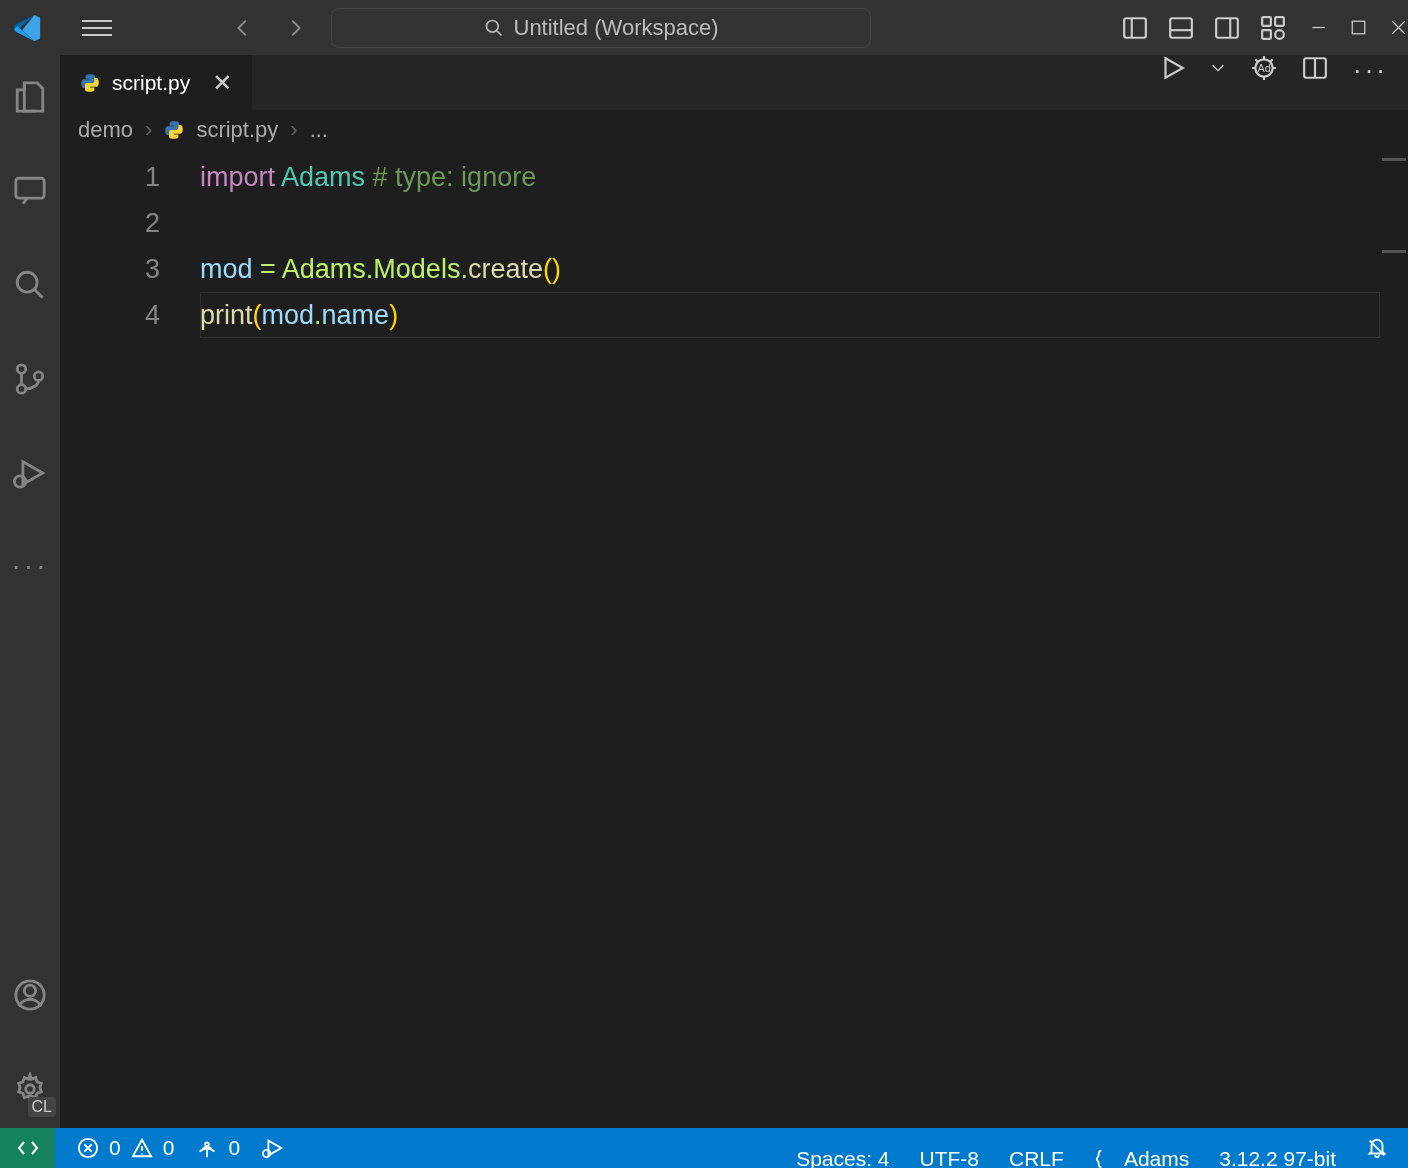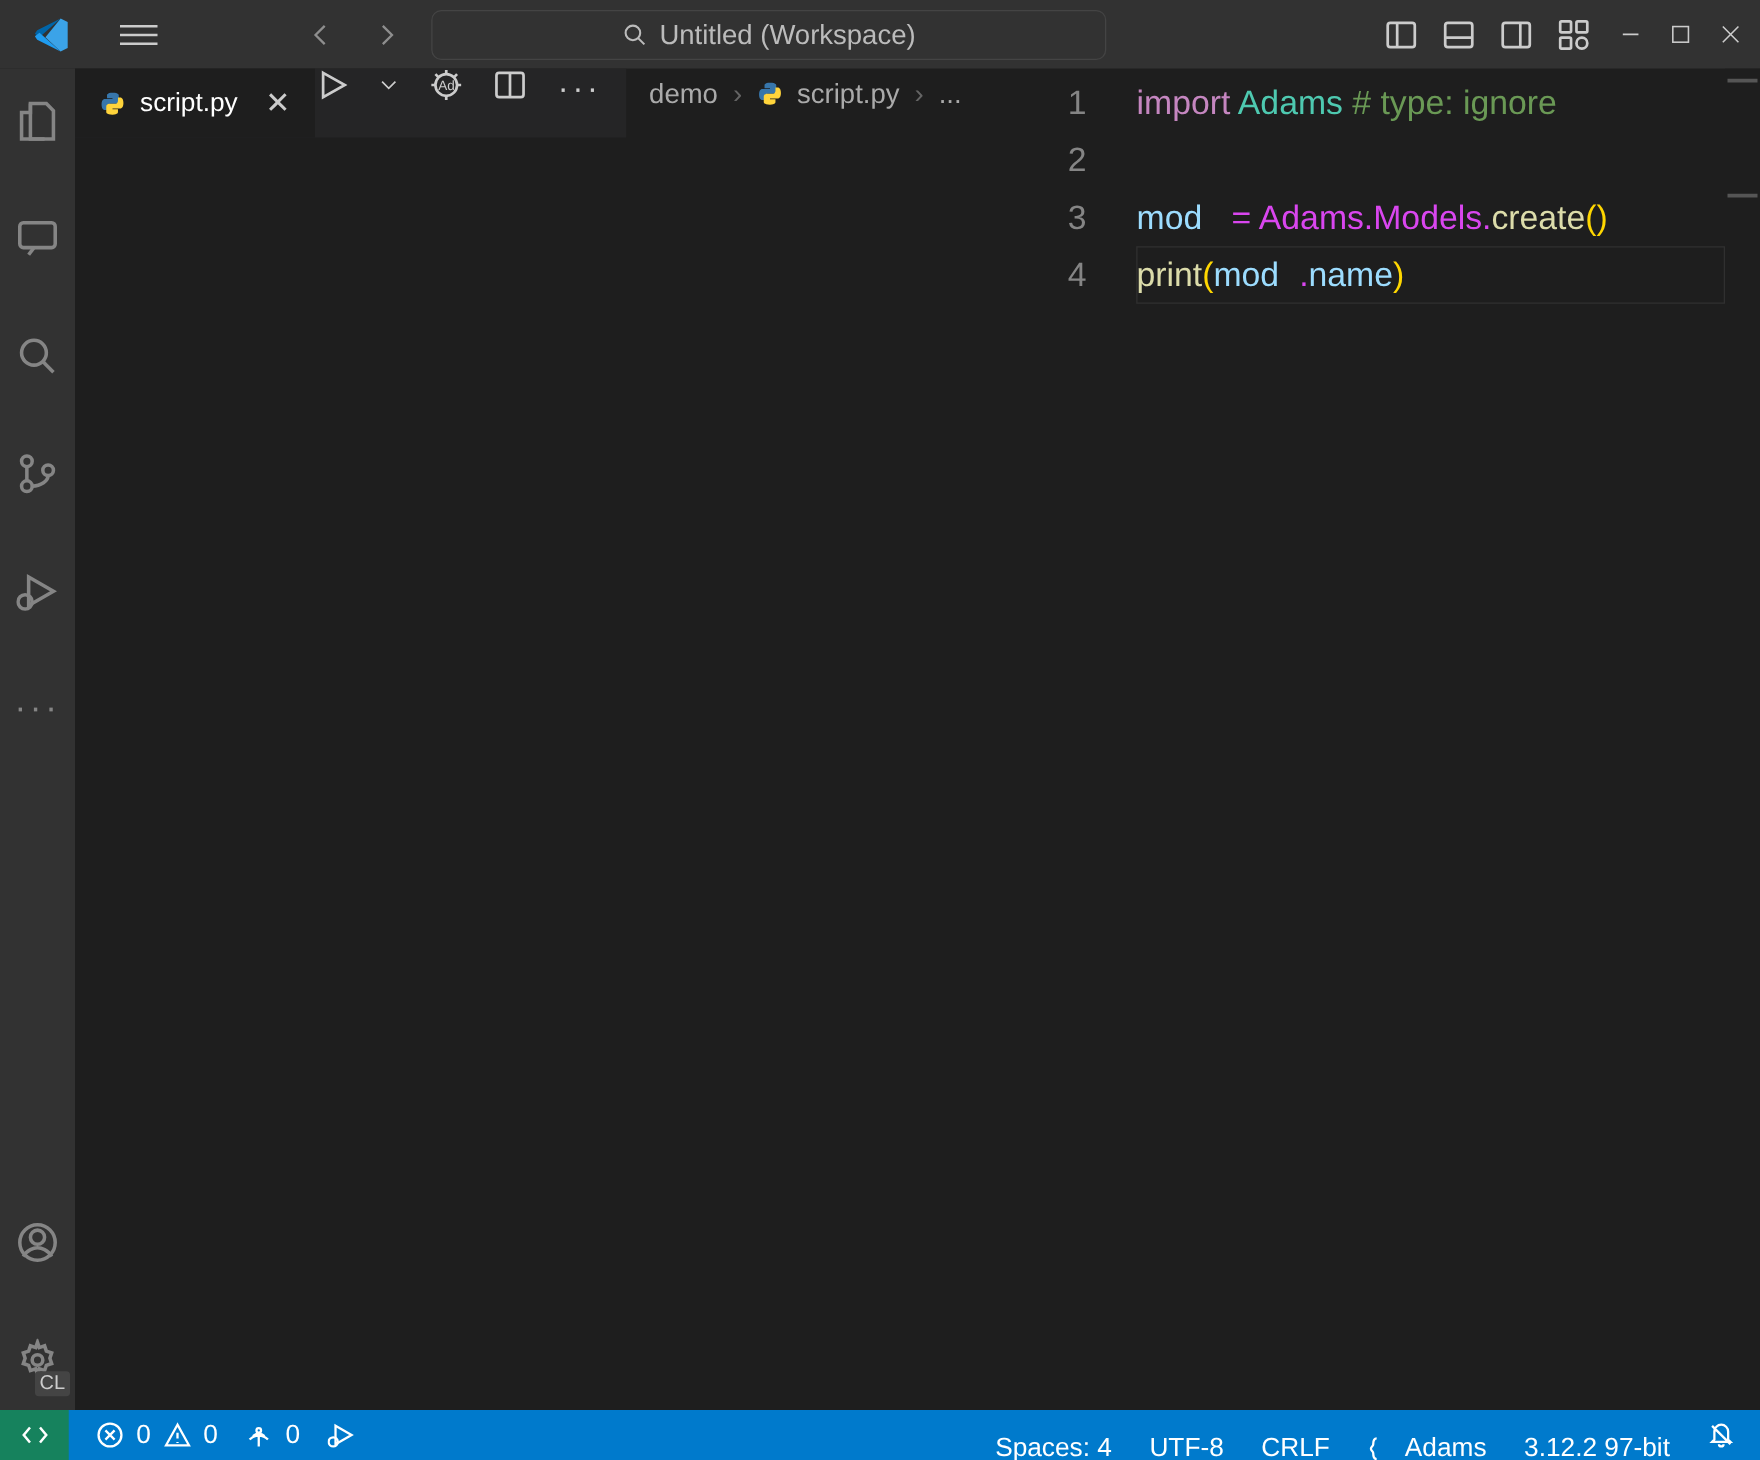--- a/index.html
+++ b/index.html
@@ -1,54 +1,54 @@
 <!DOCTYPE html>
 <html><head>
 <meta charset="utf-8">
 <style>
 * { margin:0; padding:0; box-sizing:border-box; font-family:"Segoe UI",Arial,sans-serif; }
 body { background:#1e1e1e; color:#ccc; width:1408px; height:1168px; overflow:hidden; }
-.titlebar { height:55px; background:#323232; display:flex; align-items:center; padding:0 16px; }
+.titlebar { height:55px; background:#323232; display:flex; align-items:center; padding:0 2px; }
 .titlebar .vs-logo { width:30px; height:30px; margin-left:10px; }
 .titlebar .menu-btn { margin-left:40px; width:30px; height:30px; display:flex; flex-direction:column; justify-content:center; gap:5px; cursor:pointer;}
 .titlebar .menu-btn span { height:2px; background:#ccc; width:100%; }
 .titlebar .nav-arrows { display:flex; gap:30px; margin-left:120px; }
 .titlebar .nav-arrows svg { width:22px; height:22px; opacity:.6; }
 .titlebar .search-box { flex:0 0 540px; height:40px; border:1px solid #444; border-radius:8px; margin-left:25px; display:flex; align-items:center; justify-content:center; gap:10px; color:#bbb; font-size:22px; }
 .titlebar .layout-icons { margin-left:auto; display:flex; gap:20px; align-items:center; }
 .titlebar .layout-icons svg { width:26px; height:26px; stroke:#ccc; }
 .titlebar .win-controls { display:flex; gap:25px; margin-left:25px; }
 .titlebar .win-controls svg { width:15px; height:15px; stroke:#ccc; fill:none; }
 .main { display:flex; height:calc(100% - 55px - 40px); }
 .activitybar { width:60px; background:#323232; display:flex; flex-direction:column; align-items:center; padding-top:25px; gap:60px; }
 .activitybar .spacer { flex:1; }
 .activitybar svg { width:34px; height:34px; stroke:#858585; fill:none; stroke-width:2; }
 .activitybar .ellipsis{font-size:28px;color:#858585;letter-spacing:3px;}
 .activitybar .settings-wrap{position:relative;margin-bottom:18px;}
 .activitybar .settings-badge{position:absolute;right:-9px;bottom:-7px;background:#444;color:#ccc;font-size:16px;padding:1px 4px;border-radius:3px;}
-.editor-area { flex:1; display:flex; flex-direction:row; background:#1e1e1e; }
+.editor-area { flex:1; display:flex; flex-direction:column; background:#1e1e1e; }
 .tab-bar { height:55px; display:flex; align-items:stretch; background:#252526; }
 .tab { background:#1e1e1e; display:flex; align-items:center; padding:0 20px; gap:12px; font-size:21px; color:#fff; }
 .tab .py-icon { width:20px; height:20px; }
 .tab .close { font-size:24px; color:#ccc; margin-left:10px; font-weight:300;}
 .tab-bar-actions { margin-left:auto; display:flex; gap:25px; padding-right:20px; }
 .tab-bar-actions svg { width:26px; height:26px; stroke:#ccc; fill:none; }
 .tab-bar-actions .more{font-size:26px;color:#ccc;letter-spacing:3px;}
 .breadcrumb { height:40px; display:flex; align-items:center; padding-left:18px; gap:12px; font-size:22px; color:#aaa;}
 .breadcrumb .chev{opacity:.5;}
 .breadcrumb .py-icon{width:20px;height:20px;}
 .code-area { flex:1; display:flex; font-family:Consolas,"Courier New",monospace; font-size:27px; line-height:46px; position:relative;}
 .gutter { width:140px; text-align:right; color:#858585; padding-right:40px; padding-top:4px;}
 .code { padding-top:4px; white-space:pre;}
 .code .kw{color:#c586c0;}
 .code .cls{color:#4ec9b0;}
 .code .cm{color:#6a9955;}
 .code .fn{color:#dcdcaa;}
 .code .var{color:#9cdcfe;}
-.code .pn{color:#d946ef;margin-left:16px;}
+.code .pn{color:#bef264;}
 .code .brk{color:#ffd700;}
 .minimap{position:absolute;right:0;top:0;width:28px;height:100%;background:#1e1e1e;}
 .minimap .mark{position:absolute;right:2px;width:24px;height:3px;background:#555;}
 .minimap .m1{top:8px;}
 .minimap .m2{top:100px;}
 .cursor-line{position:absolute;left:140px;right:28px;top:142px;height:46px;border:1px solid #303030;pointer-events:none;}
 .statusbar { height:40px; background:#007acc; display:flex; align-items:center; font-size:21px; color:#fff; }
 .statusbar .remote { background:#16825d; width:55px; height:100%; display:flex; align-items:center; justify-content:center;}
 .statusbar .remote svg{width:24px;height:24px;stroke:#fff;fill:none;}
 .statusbar .group { display:flex; align-items:center; gap:10px; margin-left:22px; }

